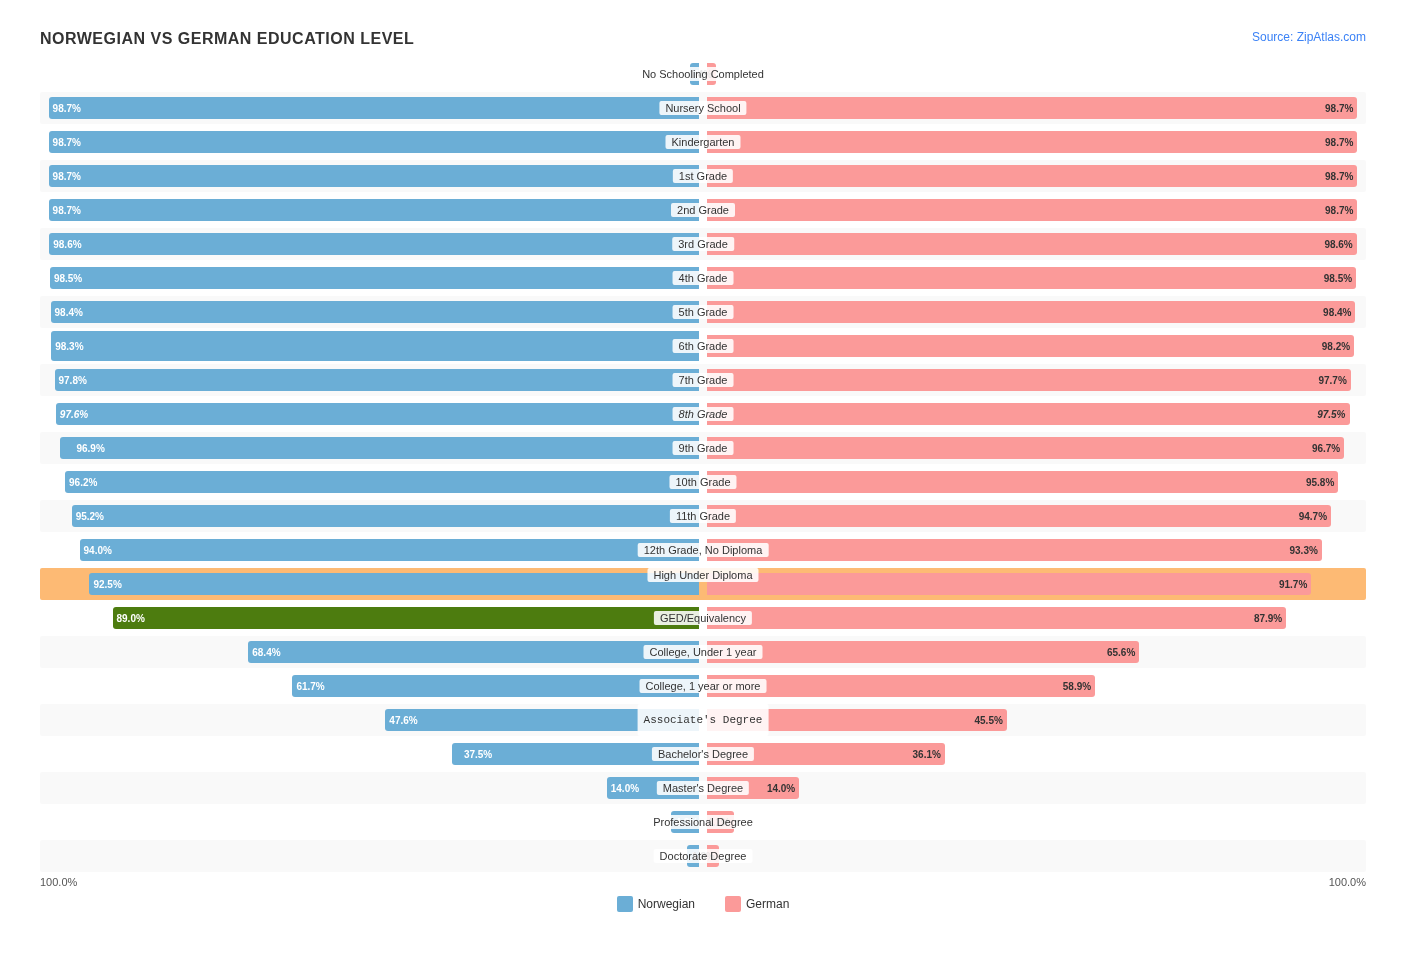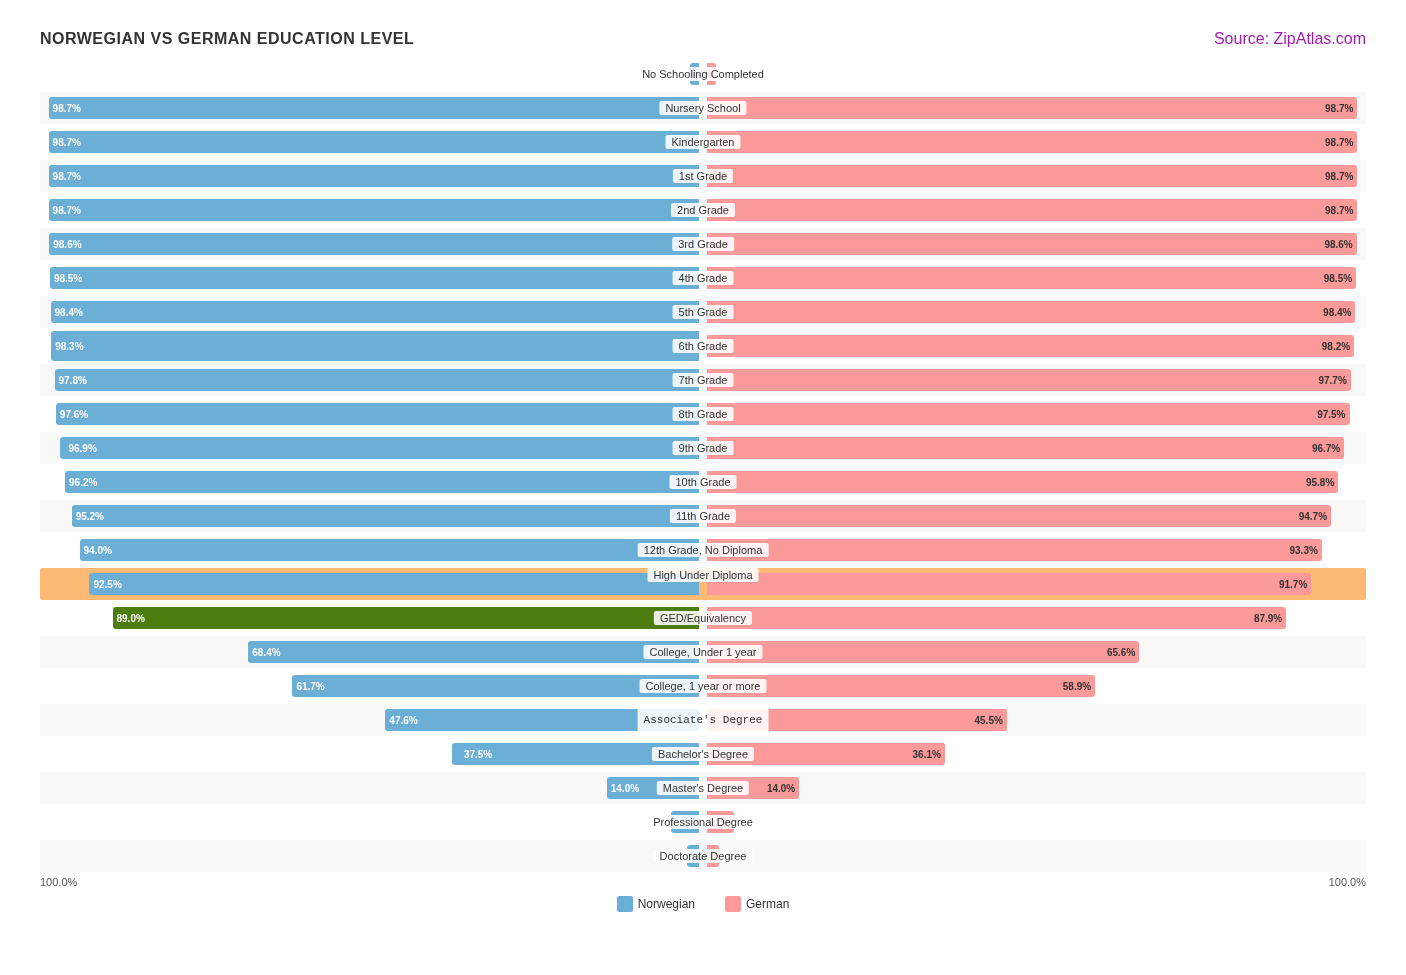--- a/index.html
+++ b/index.html
@@ -21,22 +21,22 @@
       font-weight: bold;
       color: #333;
       text-transform: uppercase;
       letter-spacing: 0.5px;
       margin-bottom: 6px;
     }
     .source-label {
       position: absolute;
       top: 10px;
       right: 20px;
-      font-size: 16px;
-      color: #a21caf;
+      font-size: 12px;
+      color: #3b82f6;
     }
     .chart-area {
       width: 100%;
       margin-top: 10px;
     }
     .legend {
       display: flex;
       justify-content: center;
       gap: 30px;
       margin-top: 8px;
@@ -202,36 +202,36 @@
             <span style="font-size: 10px; color: rgb(255, 255, 255); white-space: nowrap; font-weight: bold;">97.8%</span>
           </div>
         </div>
         <div style="position: absolute; left: 50%; transform: translateX(-50%); font-size: 11px; color: rgb(51, 51, 51); background: rgba(255, 255, 255, 0.88); padding: 1px 6px; white-space: nowrap; z-index: 2; text-align: center; border-radius: 2px;">7th Grade</div>
         <div style="display: flex; align-items: center; justify-content: flex-start; width: 50%; height: 100%; padding-left: 4px;">
           <div style="height: 22px; background: rgb(251, 154, 153); border-radius: 0px 3px 3px 0px; width: 97.7%; display: flex; align-items: center; justify-content: flex-end; padding-right: 4px; min-width: 2px; flex-shrink: 0;">
             <span style="font-size: 10px; color: rgb(51, 51, 51); white-space: nowrap; font-weight: bold;">97.7%</span>
           </div>
         </div>
       </div>
-      <div style="display: flex; align-items: center; margin-bottom: 2px; height: 32px; position: relative; border-radius: 2px;">
+      <div style="display: flex; align-items: center; margin-bottom: 2px; height: 32px; position: relative; border-radius: 2px; font-style: italic;">
         <div style="display: flex; align-items: center; justify-content: flex-end; width: 50%; height: 100%; padding-right: 4px;">
           <div style="height: 22px; background: rgb(107, 174, 214); border-radius: 3px 0px 0px 3px; width: 97.6%; display: flex; align-items: center; justify-content: flex-start; padding-left: 4px; min-width: 2px; flex-shrink: 0;">
             <span style="font-size: 10px; color: rgb(255, 255, 255); white-space: nowrap; font-weight: bold;">97.6%</span>
           </div>
         </div>
         <div style="position: absolute; left: 50%; transform: translateX(-50%); font-size: 11px; color: rgb(51, 51, 51); background: rgba(255, 255, 255, 0.88); padding: 1px 6px; white-space: nowrap; z-index: 2; text-align: center; border-radius: 2px;">8th Grade</div>
         <div style="display: flex; align-items: center; justify-content: flex-start; width: 50%; height: 100%; padding-left: 4px;">
           <div style="height: 22px; background: rgb(251, 154, 153); border-radius: 0px 3px 3px 0px; width: 97.5%; display: flex; align-items: center; justify-content: flex-end; padding-right: 4px; min-width: 2px; flex-shrink: 0;">
             <span style="font-size: 10px; color: rgb(51, 51, 51); white-space: nowrap; font-weight: bold;">97.5%</span>
           </div>
         </div>
       </div>
       <div style="display: flex; align-items: center; margin-bottom: 2px; height: 32px; position: relative; background: rgb(249, 249, 249); border-radius: 2px;">
         <div style="display: flex; align-items: center; justify-content: flex-end; width: 50%; height: 100%; padding-right: 4px;">
-          <div style="height: 22px; background: rgb(107, 174, 214); border-radius: 3px 0px 0px 3px; width: 96.9%; display: flex; align-items: center; justify-content: flex-start; padding-left: 8px; min-width: 2px; flex-shrink: 0;">
+          <div style="height: 22px; background: rgb(107, 174, 214); border-radius: 3px 0px 0px 3px; width: 96.9%; display: flex; align-items: center; justify-content: flex-start; padding-left: 16px; min-width: 2px; flex-shrink: 0;">
             <span style="font-size: 10px; color: rgb(255, 255, 255); white-space: nowrap; font-weight: bold;">96.9%</span>
           </div>
         </div>
         <div style="position: absolute; left: 50%; transform: translateX(-50%); font-size: 11px; color: rgb(51, 51, 51); background: rgba(255, 255, 255, 0.88); padding: 1px 6px; white-space: nowrap; z-index: 2; text-align: center; border-radius: 2px;">9th Grade</div>
         <div style="display: flex; align-items: center; justify-content: flex-start; width: 50%; height: 100%; padding-left: 4px;">
           <div style="height: 22px; background: rgb(251, 154, 153); border-radius: 0px 3px 3px 0px; width: 96.7%; display: flex; align-items: center; justify-content: flex-end; padding-right: 4px; min-width: 2px; flex-shrink: 0;">
             <span style="font-size: 10px; color: rgb(51, 51, 51); white-space: nowrap; font-weight: bold;">96.7%</span>
           </div>
         </div>
       </div>

